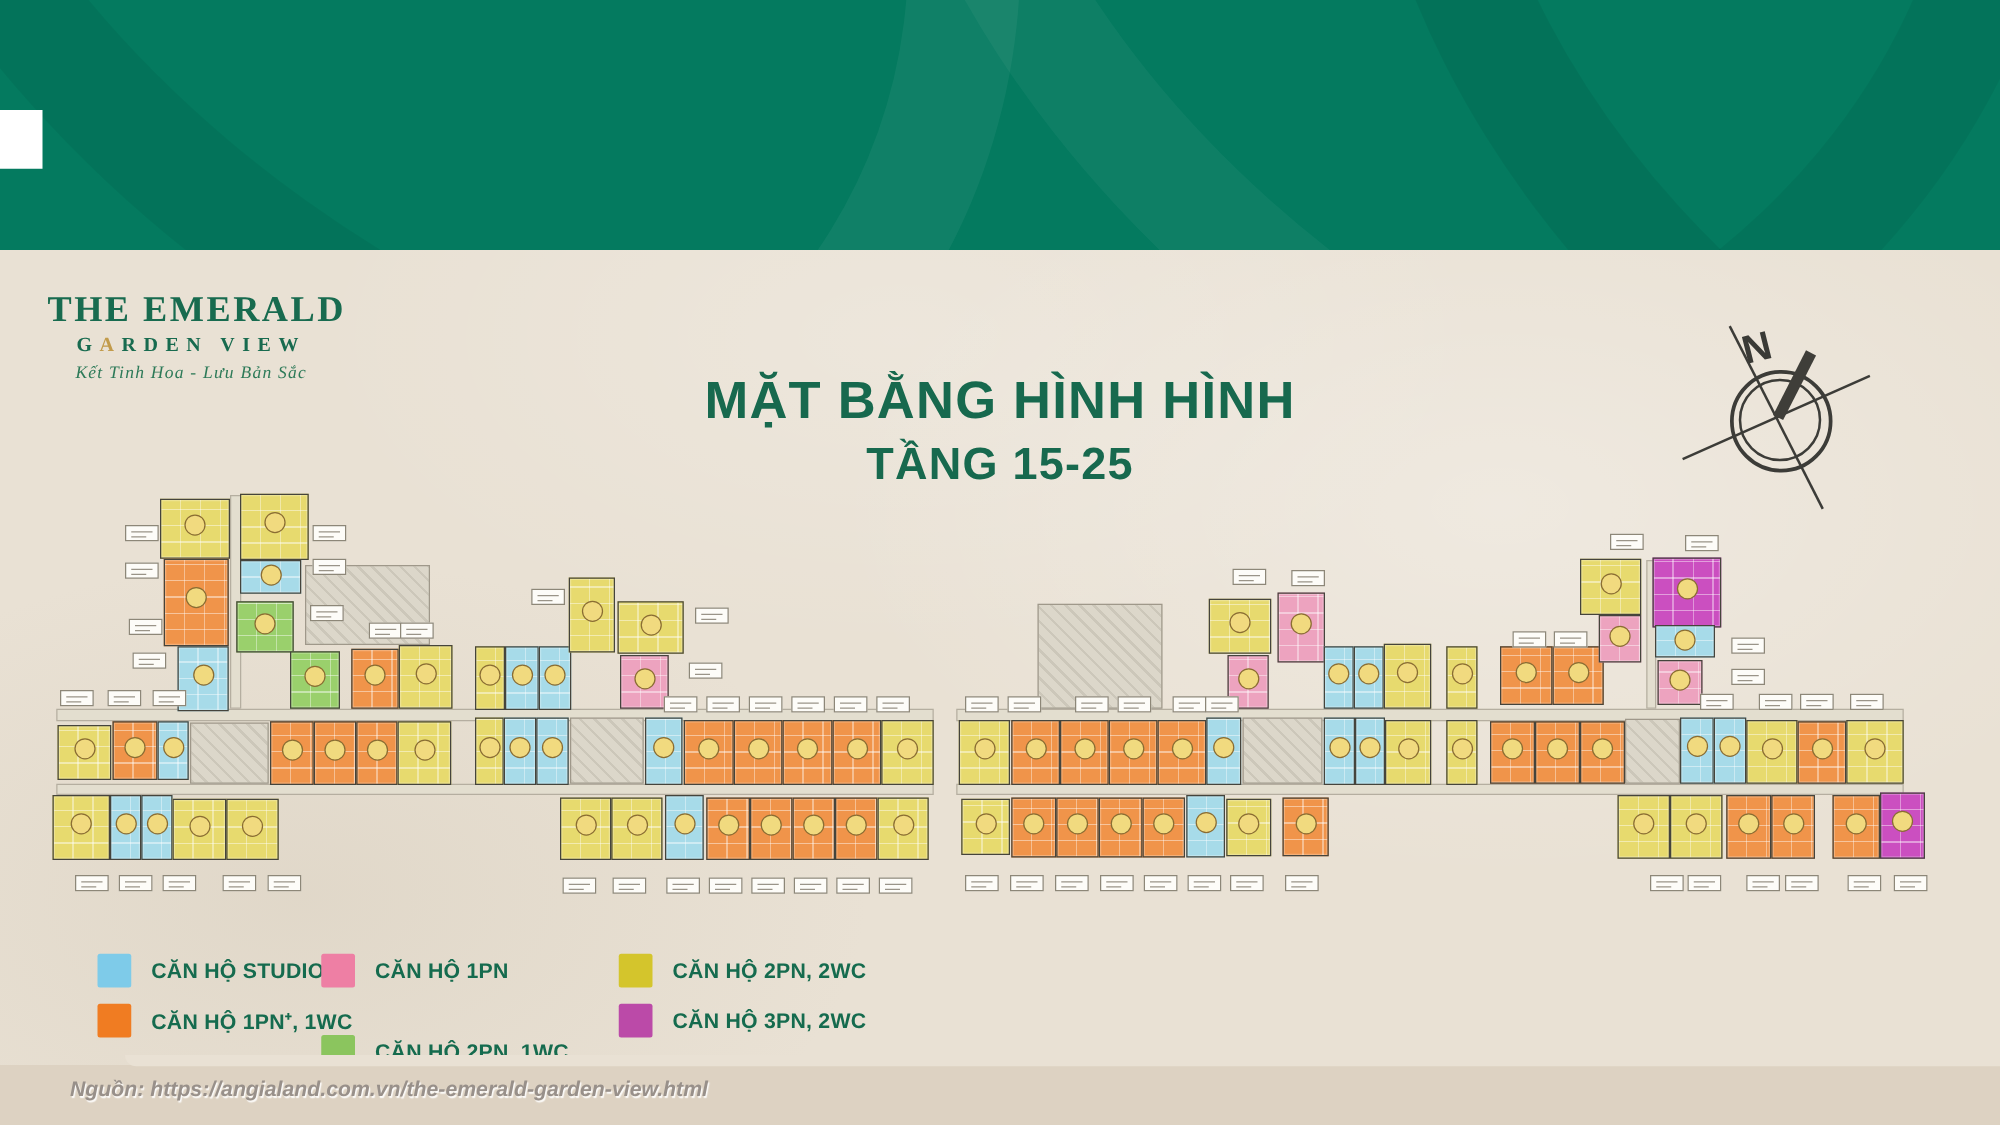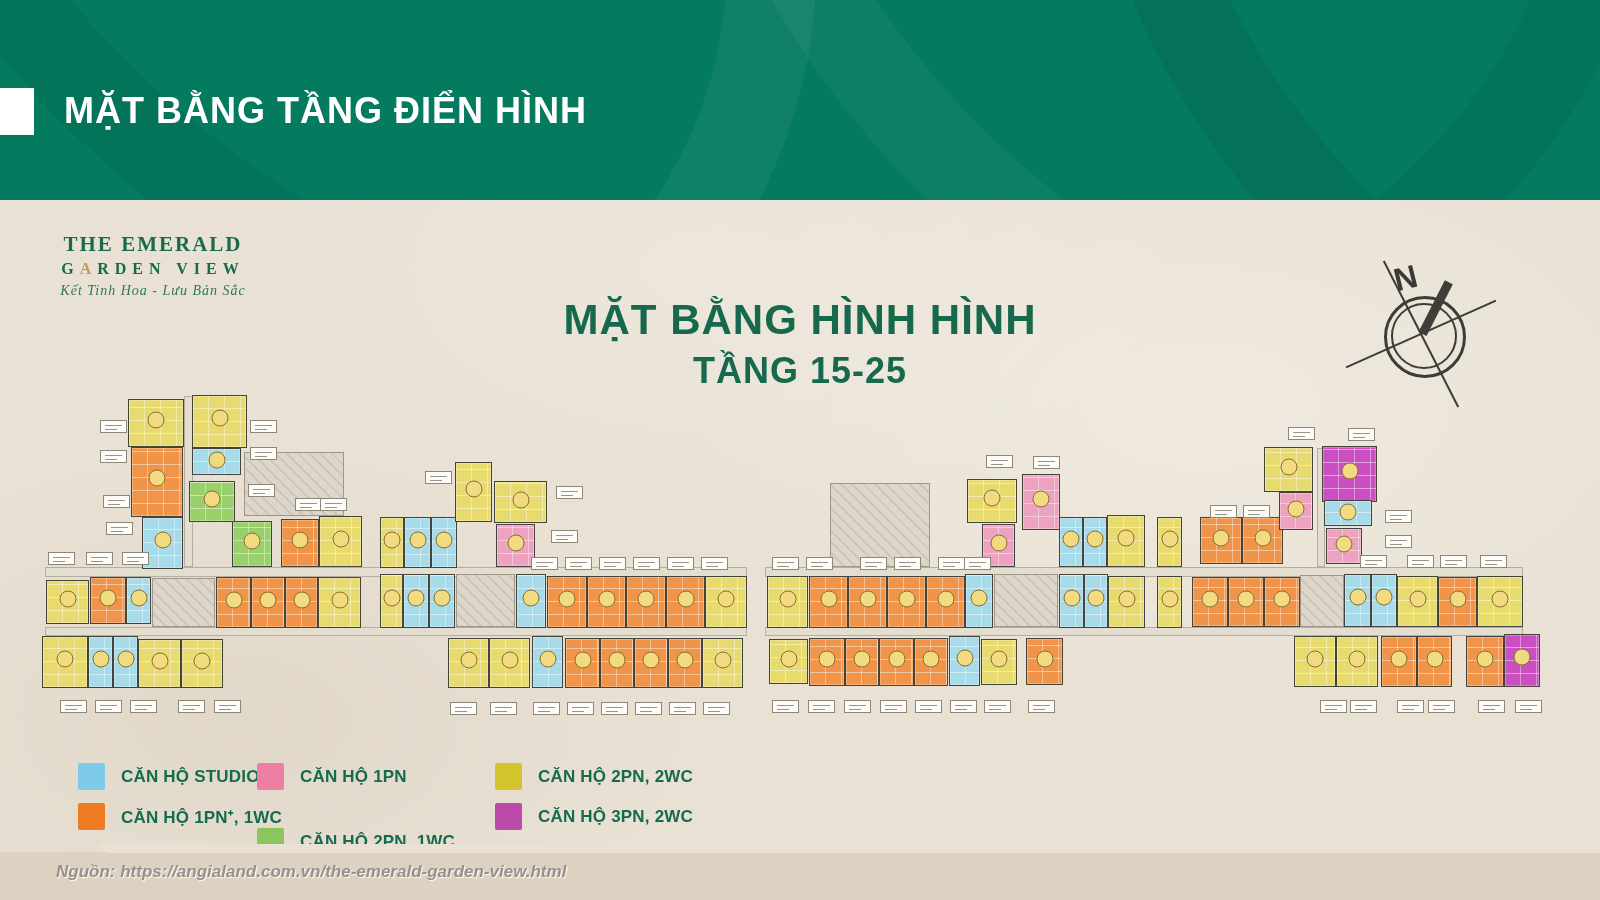--- a/index.html
+++ b/index.html
@@ -19,21 +19,21 @@
   .banner .wave{position:absolute;border-radius:50%;border:90px solid rgba(0,0,0,.05);}
   .banner .w1{width:1700px;height:1300px;left:-200px;top:-1050px;transform:rotate(18deg);}
   .banner .w2{width:1500px;height:1100px;left:650px;top:-820px;transform:rotate(25deg);border-color:rgba(255,255,255,.045);}
   .banner .w3{width:1300px;height:1000px;left:1050px;top:-700px;transform:rotate(30deg);border-color:rgba(0,0,0,.06);}
   .banner .w4{width:1000px;height:900px;left:-350px;top:-620px;transform:rotate(32deg);border-color:rgba(255,255,255,.05);}
   .banner-accent{position:absolute;left:0;top:88px;width:34px;height:47px;background:#ffffff;}
   .banner-title{position:absolute;left:64px;top:90px;margin:0;color:#ffffff;font-size:36px;font-weight:bold;letter-spacing:1px;white-space:nowrap;}
 
   
   .logo{position:absolute;left:38px;top:232px;width:230px;text-align:center;color:#186b4f;}
-  .logo-line1{font-family:"Liberation Serif",serif;font-size:21px;font-weight:bold;letter-spacing:2px;white-space:nowrap;}
+  .logo-line1{font-family:"Liberation Serif",serif;font-size:29px;font-weight:bold;letter-spacing:2px;white-space:nowrap;}
   .logo-line2{font-family:"Liberation Serif",serif;font-size:16px;font-weight:bold;letter-spacing:6px;margin-top:3px;white-space:nowrap;}
   .logo-line2 .gold-a{color:#c29b4b;}
   .logo-tagline{font-family:"Liberation Serif",serif;font-style:italic;font-size:14px;color:#2d7a58;margin-top:5px;letter-spacing:1px;white-space:nowrap;}
 
   
   .heading{position:absolute;left:0;top:296px;width:1600px;text-align:center;color:#17694e;pointer-events:none;}
   .heading-title{font-size:42px;font-weight:bold;letter-spacing:1px;margin:0;}
   .heading-sub{font-size:36px;font-weight:bold;letter-spacing:1px;margin-top:6px;}
 
   
@@ -76,21 +76,20 @@
 <body>
 
 <div class="stage">
 
   <div class="banner">
     <div class="wave w1"></div>
     <div class="wave w2"></div>
     <div class="wave w3"></div>
     <div class="wave w4"></div>
     <div class="banner-accent"></div>
-    <h1 class="banner-title">MẶT BẰNG TẦNG ĐIỂN HÌNH</h1>
   </div>
 
   <div class="logo">
     <div class="logo-line1">THE EMERALD</div>
     <div class="logo-line2"><span>G</span><span class="gold-a">A</span><span>RDEN VIEW</span></div>
     <div class="logo-tagline">Kết Tinh Hoa - Lưu Bản Sắc</div>
   </div>
 
   <div class="heading">
     <div class="heading-title">MẶT BẰNG HÌNH HÌNH</div>

